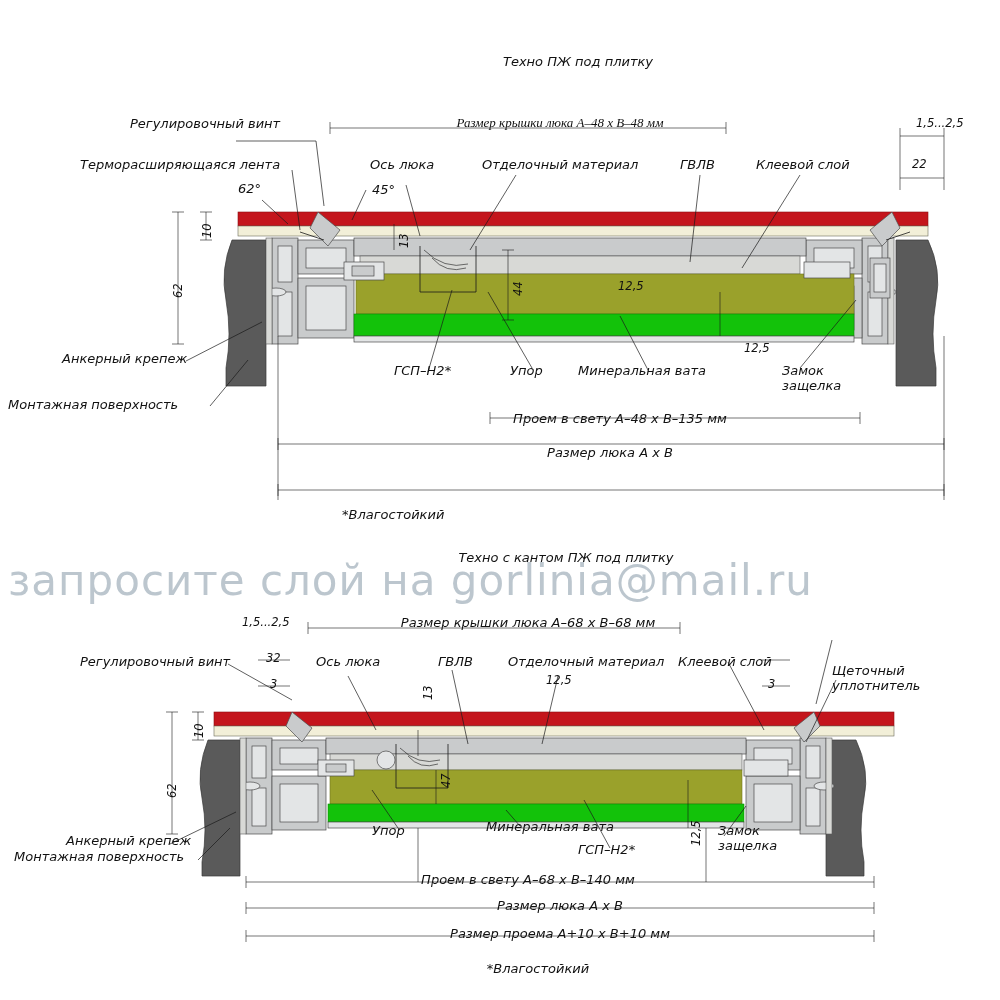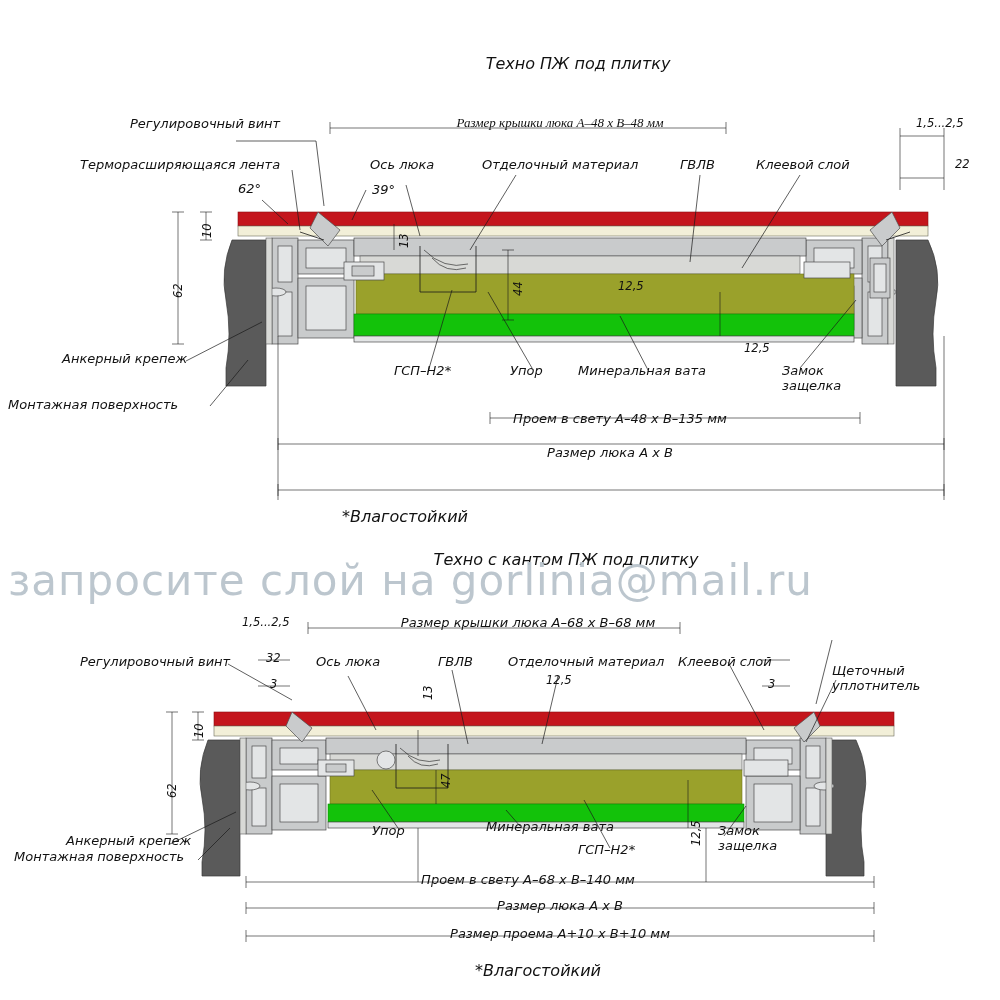--- a/index.html
+++ b/index.html
@@ -14,21 +14,21 @@
   .lbl{
     position:absolute;
     font-style:italic;
     font-size:13px;
     color:#111;
     white-space:nowrap;
     line-height:1.15;
   }
   .lbl.c{text-align:center;transform:translateX(-50%);}
   .lbl.small{font-size:11.5px;}
-  .lbl.title{font-size:16px;}
+  .lbl.title{font-size:13px;}
   .lbl.vert{transform-origin:left top;}
   .watermark{
     position:absolute;
     left:8px;top:556px;
     font-size:42px;
     color:#b9c4cc;
     font-family:"DejaVu Sans", sans-serif;
     letter-spacing:1px;
     white-space:nowrap;
     opacity:.95;
@@ -221,28 +221,28 @@
       <path class="dim" d="M762 660 L790 660"></path>
       <path class="dim" d="M762 686 L790 686"></path>
     </g>
   </svg>
 
   <div class="lbl title c" style="left:578px;top:55px;">Техно ПЖ под плитку</div>
 
   <div class="lbl" style="left:130px;top:117px;">Регулировочный винт</div>
   <div class="lbl" style="left:80px;top:158px;">Терморасширяющаяся лента</div>
   <div class="lbl" style="left:238px;top:182px;">62°</div>
-  <div class="lbl" style="left:372px;top:183px;">39°</div>
+  <div class="lbl" style="left:372px;top:183px;">45°</div>
   <div class="lbl" style="left:370px;top:158px;">Ось люка</div>
   <div class="lbl c" style="left:560px;top:116px;font-family:Liberation Serif, serif;">Размер крышки люка А–48 х В–48 мм</div>
   <div class="lbl" style="left:482px;top:158px;">Отделочный материал</div>
   <div class="lbl" style="left:680px;top:158px;">ГВЛВ</div>
   <div class="lbl" style="left:756px;top:158px;">Клеевой слой</div>
   <div class="lbl small" style="left:916px;top:117px;">1,5...2,5</div>
-  <div class="lbl small" style="left:912px;top:158px;margin-left:43px;">22</div>
+  <div class="lbl small" style="left:912px;top:158px;">22</div>
 
   <div class="lbl small vert" style="left:398px;top:248px;transform:rotate(-90deg);">13</div>
   <div class="lbl small vert" style="left:512px;top:296px;transform:rotate(-90deg);">44</div>
   <div class="lbl small" style="left:618px;top:280px;">12,5</div>
   <div class="lbl small" style="left:744px;top:342px;">12,5</div>
   <div class="lbl small vert" style="left:172px;top:298px;transform:rotate(-90deg);">62</div>
   <div class="lbl small vert" style="left:201px;top:238px;transform:rotate(-90deg);">10</div>
 
   <div class="lbl" style="left:62px;top:352px;">Анкерный крепеж</div>
   <div class="lbl" style="left:8px;top:398px;">Монтажная поверхность</div>

